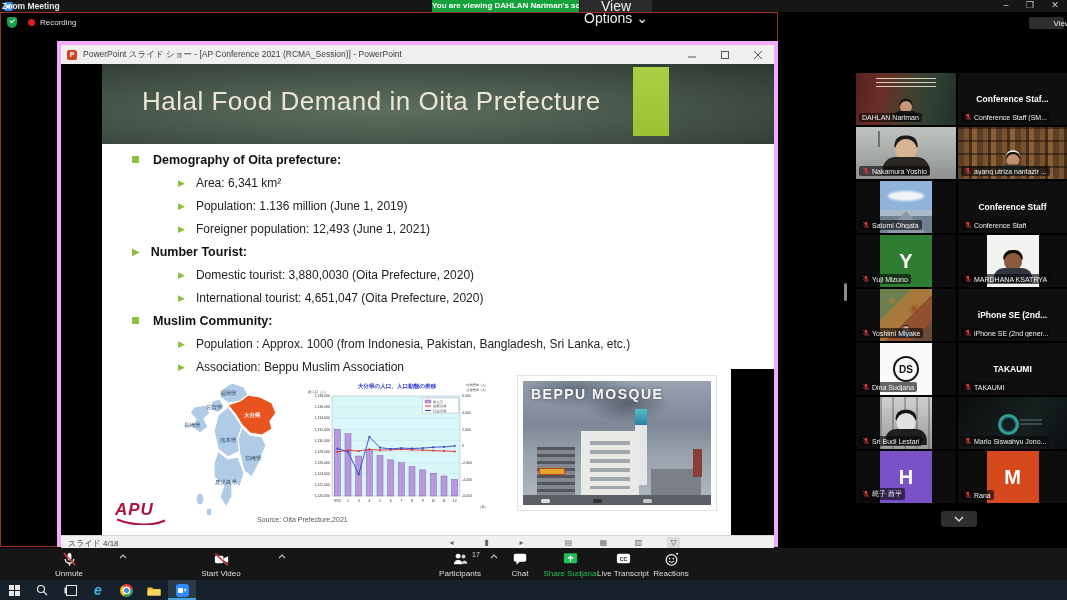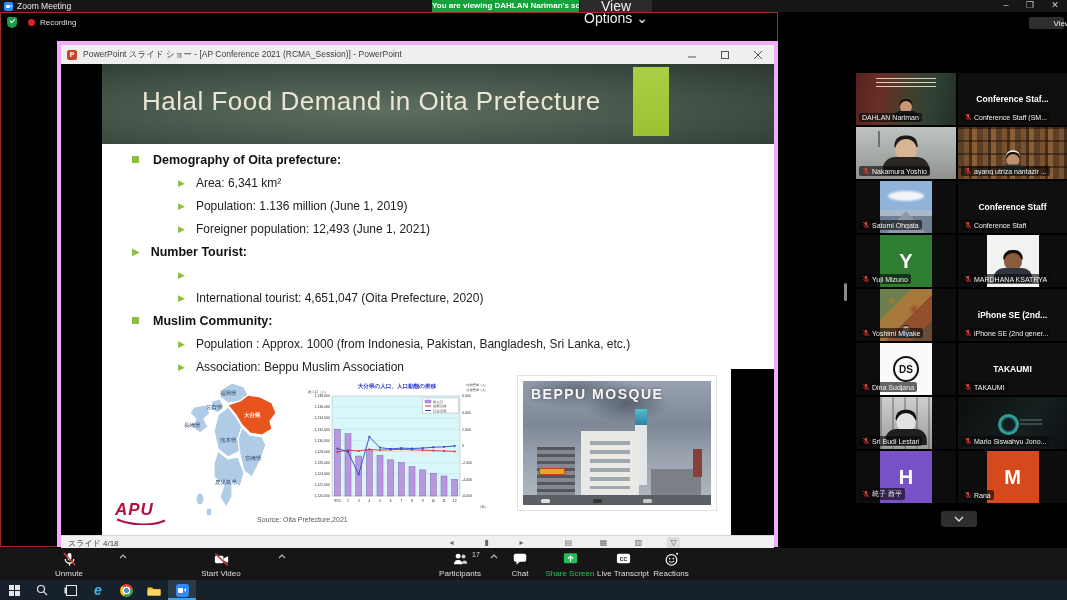--- a/index.html
+++ b/index.html
@@ -5,21 +5,21 @@
   * { margin:0; padding:0; box-sizing:border-box; }
   html,body { background:#000; }
   body { font-family:"Liberation Sans","DejaVu Sans",sans-serif; }
   #screen { position:relative; width:1067px; height:600px; background:#000; overflow:hidden; }
 
   
   #titlebar { position:absolute; left:0; top:0; width:1067px; height:12px; background:#161616; }
   .tb-ico { position:absolute; left:4px; top:2px; width:9px; height:9px; background:#2d8cff; border-radius:2px; }
   .tb-ico::after { content:""; position:absolute; left:2px; top:3px; width:3.5px; height:3px; background:#fff; border-radius:1px; }
   .tb-ico::before { content:""; position:absolute; left:6px; top:3px; border-top:1.5px solid transparent; border-bottom:1.5px solid transparent; border-right:2px solid #fff; }
-  #app-title { position:absolute; left:17px; top:1px; font-size:8.5px; color:#e8e8e8; }
+  #app-title { position:absolute; left:2px; top:1px; font-size:8.5px; color:#e8e8e8;font-weight:bold; }
   #banner { position:absolute; left:432px; top:0; width:147px; height:12px; background:#15a23c; color:#fff; font-size:8px; font-weight:bold; text-align:center; line-height:12px; white-space:nowrap; overflow:hidden; }
   #view-options { position:absolute; left:580px; top:0; width:72px; height:12px; background:#2b2b2b; color:#f0f0f0; font-size:14px; text-align:center; line-height:12px; cursor:default; }
   .winctl { position:absolute; top:0; width:22px; height:12px; color:#cfcfcf; font-size:9px; text-align:center; line-height:11px; }
 
   
   #recording-row { position:absolute; left:7px; top:16px; height:12px; display:flex; align-items:center; gap:5px; }
   .shield { width:10px; height:11px; background:#1a9e4b; border-radius:2px 2px 5px 5px; position:relative; }
   .shield::after { content:""; position:absolute; left:2.6px; top:2.4px; width:3.5px; height:2px; border-left:1.4px solid #fff; border-bottom:1.4px solid #fff; transform:rotate(-45deg); }
   .recdot { width:7px; height:7px; border-radius:50%; background:#e02020; margin-left:6px; }
   #recording-label { color:#e0e0e0; font-size:8px; }
@@ -243,20 +243,21 @@
             <li class="l2">
               <span class="barr">▶</span>
               <span>Foreigner population: 12,493 (June 1, 2021)</span>
             </li>
             <li class="l1">
               <span class="barr">▶</span>
               <span>Number Tourist:</span>
             </li>
             <li class="l2">
               <span class="barr">▶</span>
+              <span>Domestic tourist: 3,880,0030 (Oita Prefecture, 2020)</span>
             </li>
             <li class="l2">
               <span class="barr">▶</span>
               <span>International tourist: 4,651,047  (Oita Prefecture, 2020)</span>
             </li>
             <li class="l1">
               <span class="bsq"></span>
               <span>Muslim Community:</span>
             </li>
             <li class="l2">
@@ -779,21 +780,21 @@
           <path d="M5 11.5L5 15.5L9.5 11.5Z" fill="#fff"></path>
         </svg>
       <span class="zlabel">Chat</span>
     </div>
 
     <div class="zbtn" style="left:540px; width:60px;">
       <svg width="17" height="16" viewBox="0 0 18 17">
           <rect x="2" y="2.5" width="14" height="10.5" rx="1.5" fill="#23c05a"></rect>
           <path d="M9 10.8V5.8M9 5.4l-2.3 2.4M9 5.4l2.3 2.4" stroke="#fff" stroke-width="1.3" fill="none" stroke-linecap="round"></path>
         </svg>
-      <span class="zlabel green">Share Screen</span>
+      <span class="zlabel green">Share Sudjana</span>
     </div>
 
     <div class="zbtn" style="left:592px; width:62px;">
       <svg width="17" height="16" viewBox="0 0 18 17">
           <rect x="2" y="3" width="14" height="10" rx="2" fill="#fff"></rect>
           <text x="9" y="10.8" font-size="5.6" font-weight="bold" text-anchor="middle" fill="#161616">CC</text>
         </svg>
       <span class="zlabel">Live Transcript</span>
     </div>
 

